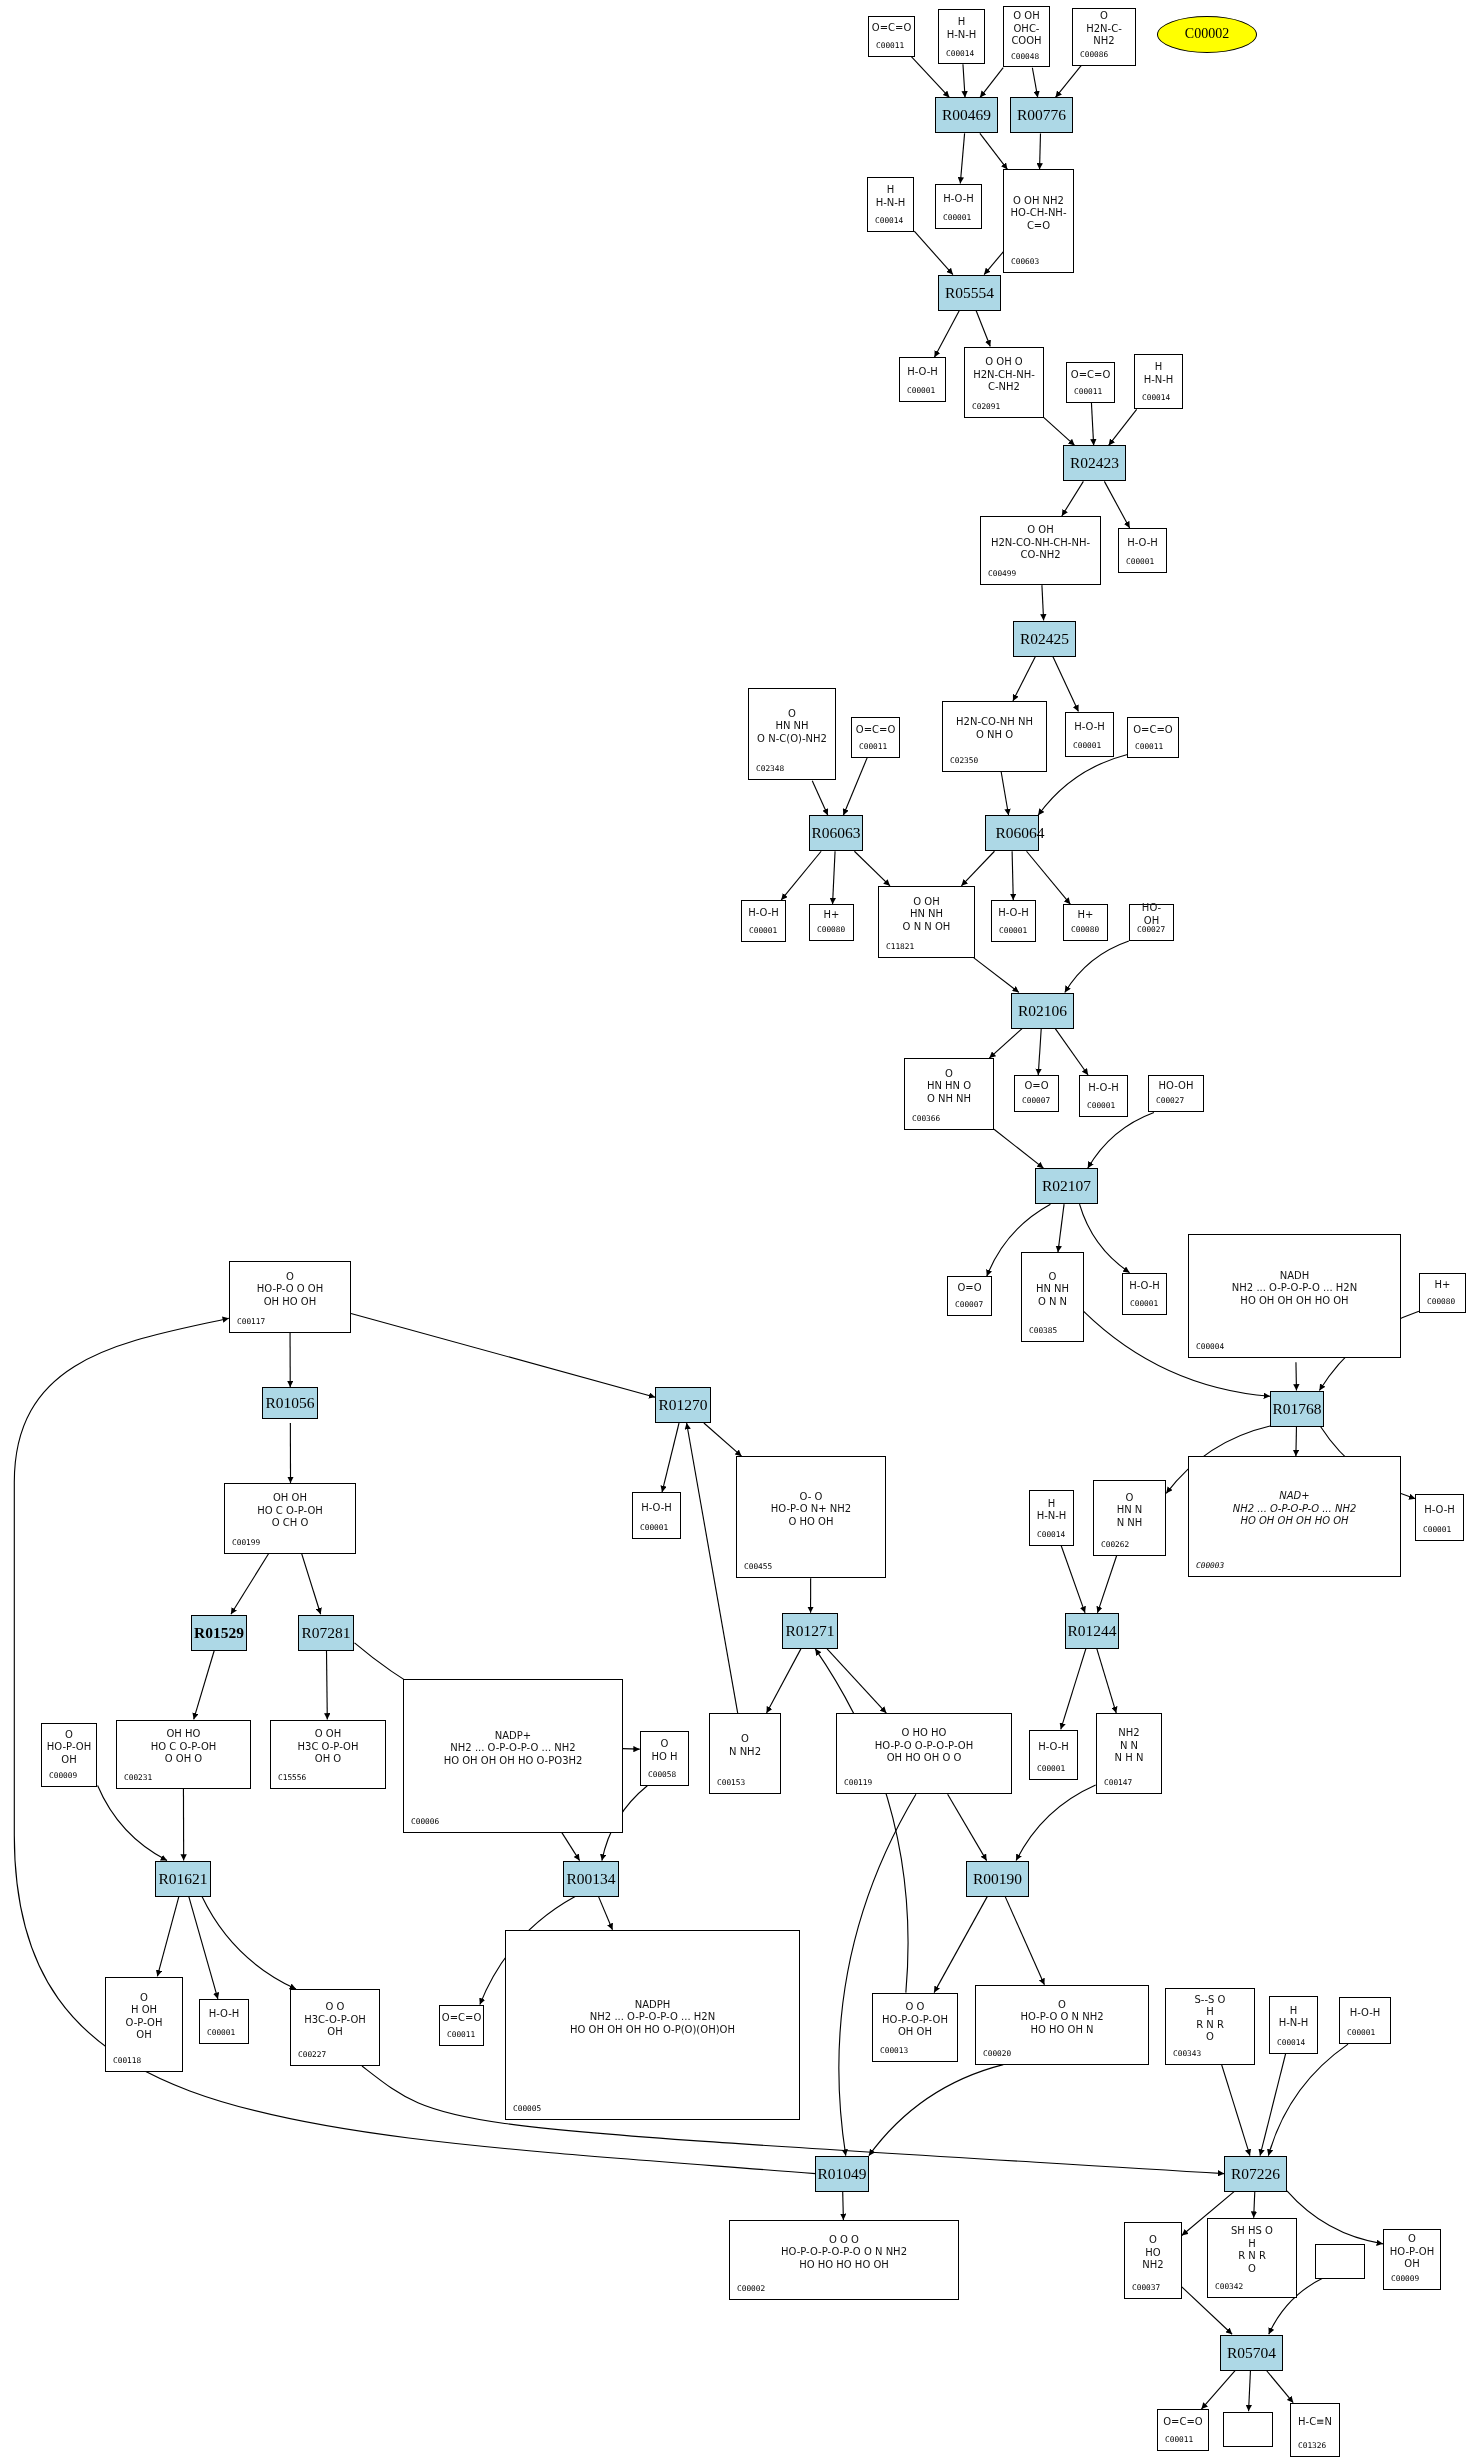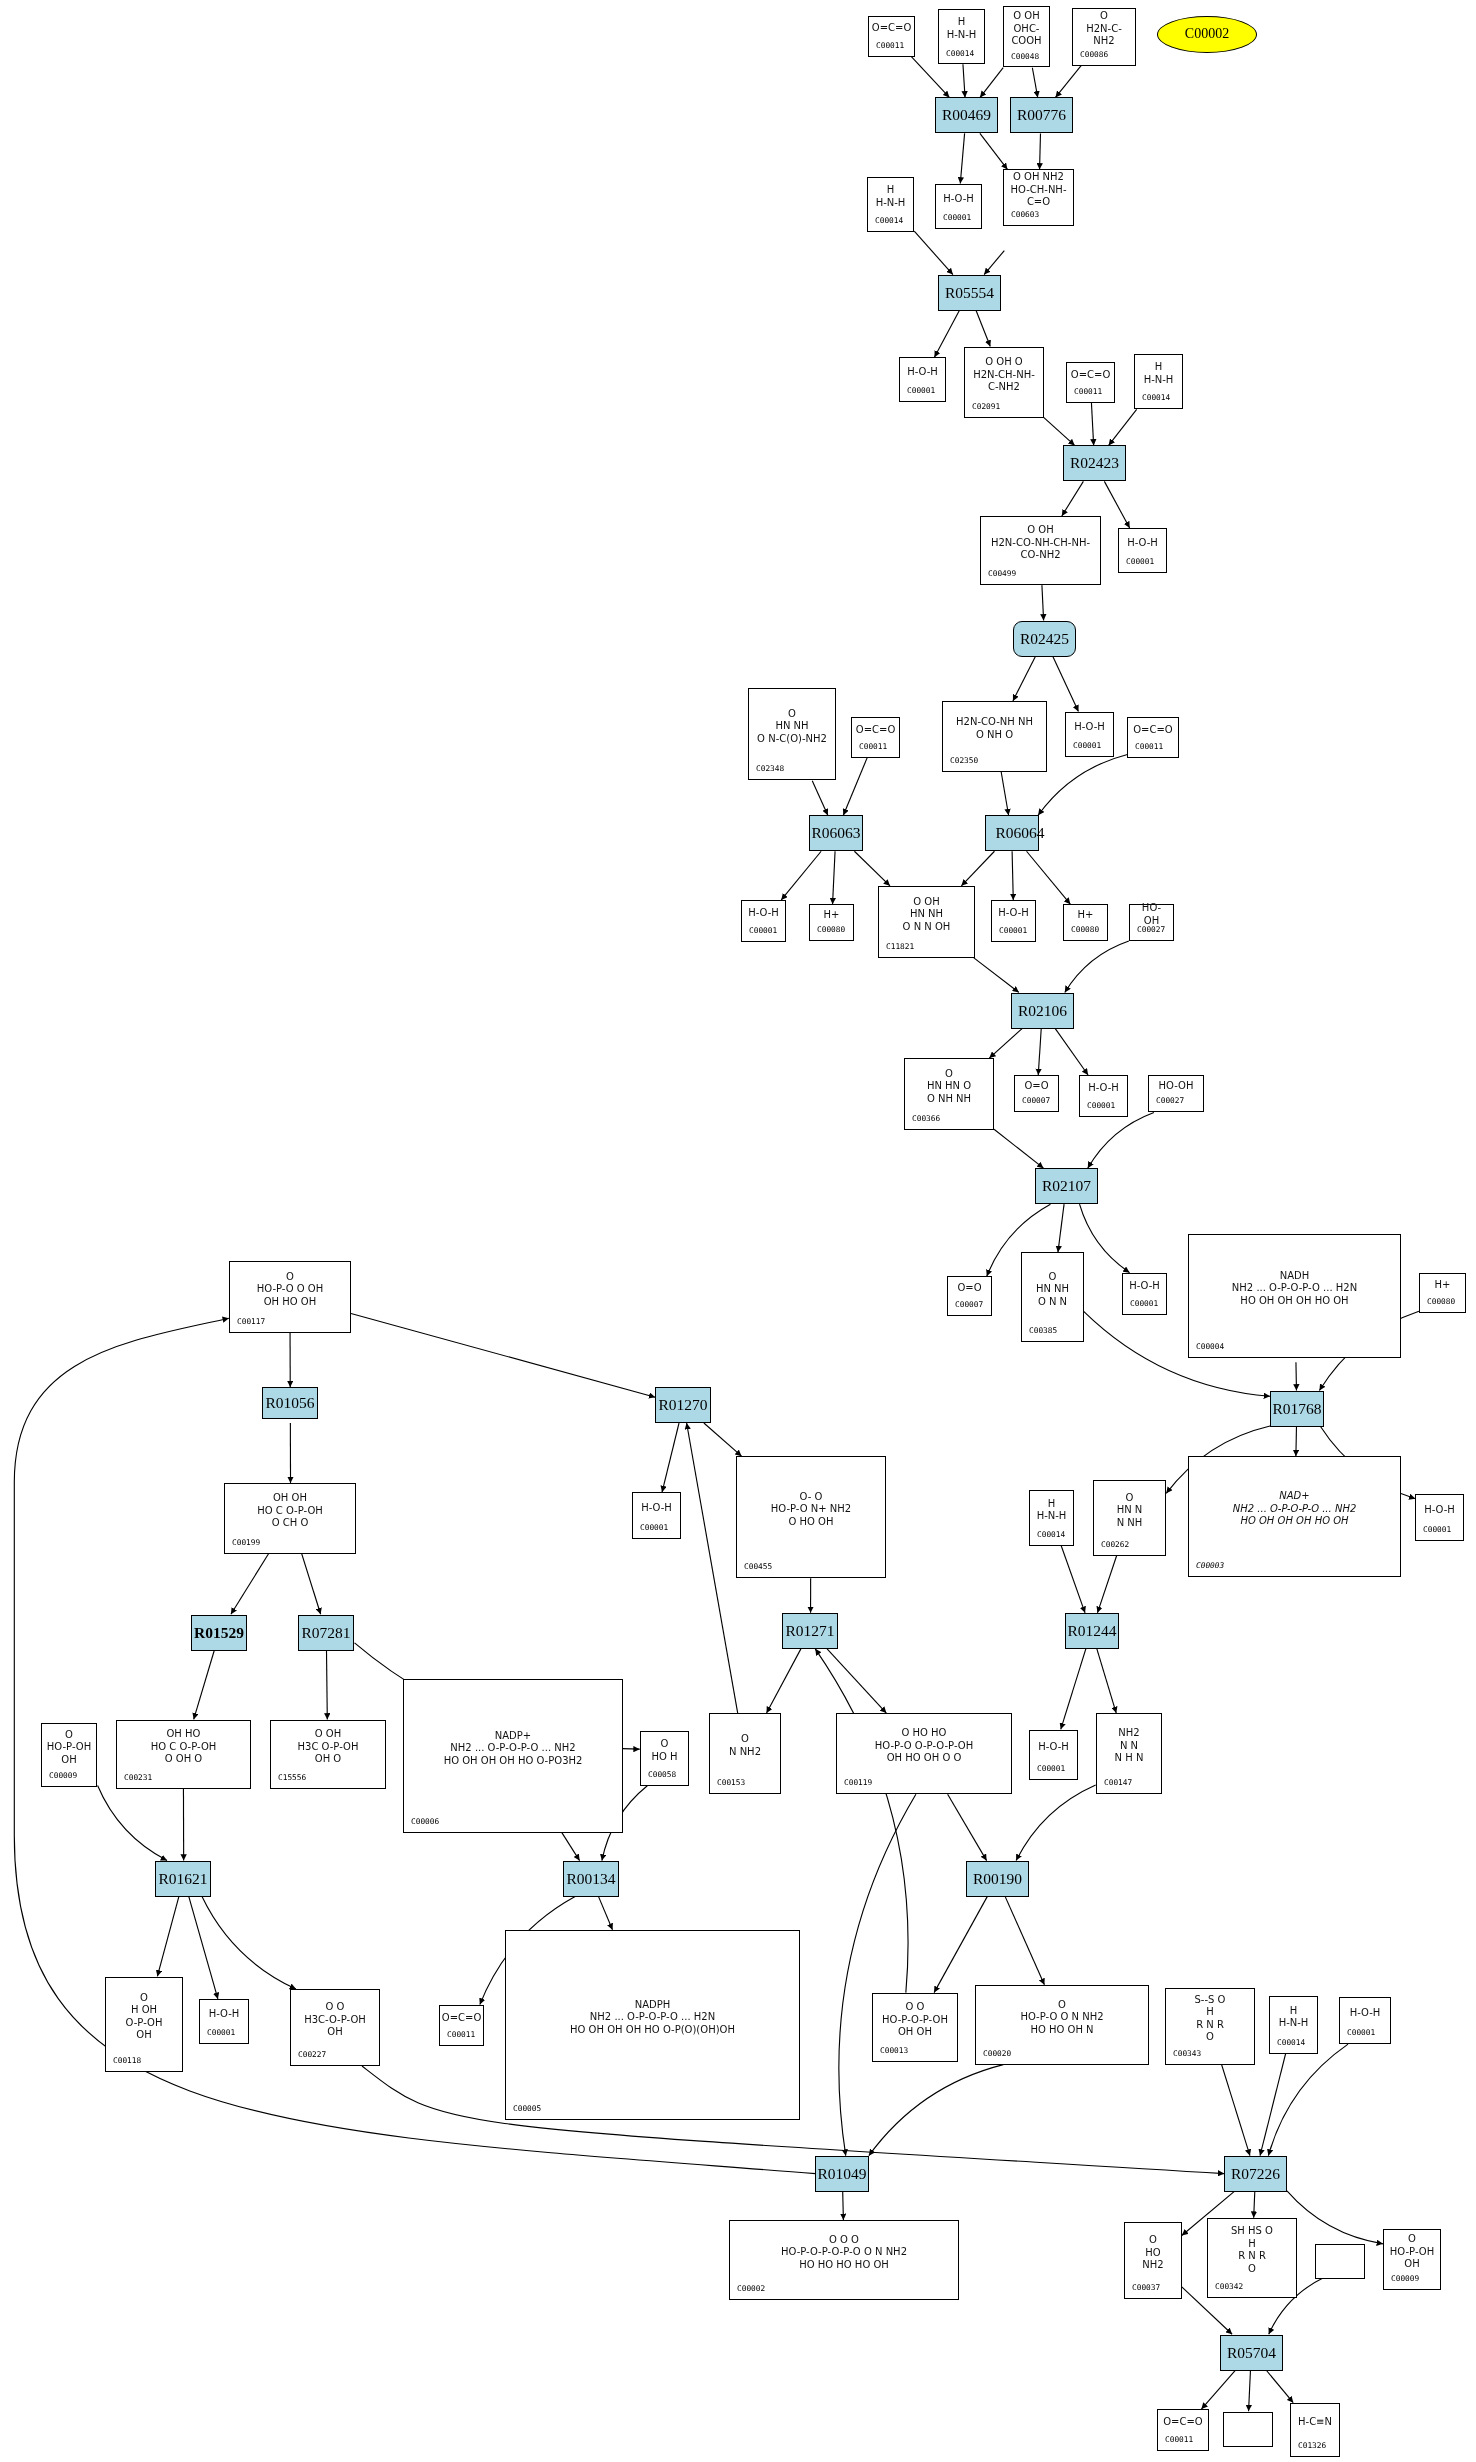--- a/index.html
+++ b/index.html
@@ -118,21 +118,21 @@
     <path d="M1750.1153846153845,3358 L1701.8348416289593,3413" fill="none" stroke="#000000" stroke-width="1.6" marker-end="url(#arr)"></path>
     <path d="M1771.3194444444443,3358 L1768.6342592592594,3416" fill="none" stroke="#000000" stroke-width="1.6" marker-end="url(#arr)"></path>
     <path d="M1793.6917808219177,3358 L1831.920091324201,3404" fill="none" stroke="#000000" stroke-width="1.6" marker-end="url(#arr)"></path>
   </svg>
 
 <div id="graph">
     <div class="node rxn" style="left: 935px; top: 97px; width: 63px; height: 36px;">R00469</div>
     <div class="node rxn" style="left: 1010px; top: 97px; width: 63px; height: 36px;">R00776</div>
     <div class="node rxn" style="left: 938px; top: 275px; width: 63px; height: 36px;">R05554</div>
     <div class="node rxn" style="left: 1063px; top: 445px; width: 63px; height: 36px;">R02423</div>
-    <div class="node rxn" style="left: 1013px; top: 621px; width: 63px; height: 36px; border-radius: 9px;">R02425</div>
+    <div class="node rxn" style="left: 1013px; top: 621px; width: 63px; height: 36px;">R02425</div>
     <div class="node rxn" style="left: 809px; top: 815px; width: 54px; height: 36px;">R06063</div>
     <div class="node rxn" style="left: 985px; top: 815px; width: 54px; height: 36px; padding-left: 16px;">R06064</div>
     <div class="node rxn" style="left: 1011px; top: 993px; width: 63px; height: 36px;">R02106</div>
     <div class="node rxn" style="left: 1035px; top: 1168px; width: 63px; height: 36px;">R02107</div>
     <div class="node rxn" style="left: 1270px; top: 1391px; width: 54px; height: 36px;">R01768</div>
     <div class="node rxn" style="left: 262px; top: 1387px; width: 56px; height: 32px;">R01056</div>
     <div class="node rxn" style="left: 655px; top: 1387px; width: 56px; height: 36px;">R01270</div>
     <div class="node rxn" style="left: 191px; top: 1615px; width: 56px; height: 36px; font-weight: bold;">R01529</div>
     <div class="node rxn" style="left: 298px; top: 1615px; width: 56px; height: 36px;">R07281</div>
     <div class="node rxn" style="left: 782px; top: 1613px; width: 56px; height: 36px;">R01271</div>
@@ -164,21 +164,21 @@
     </div>
     <div class="node cpd" style="left: 867px; top: 177px; width: 47px; height: 55px;">
       <div class="struct">H
 H-N-H</div>
       <div class="cid">C00014</div>
     </div>
     <div class="node cpd" style="left: 935px; top: 184px; width: 47px; height: 45px;">
       <div class="struct">H-O-H</div>
       <div class="cid">C00001</div>
     </div>
-    <div class="node cpd" style="left: 1003px; top: 169px; width: 71px; height: 57px;">
+    <div class="node cpd" style="left: 1003px; top: 169px; width: 71px; height: 104px;">
       <div class="struct">O  OH    NH2
 HO-CH-NH-C=O</div>
       <div class="cid">C00603</div>
     </div>
     <div class="node cpd" style="left: 899px; top: 357px; width: 47px; height: 45px;">
       <div class="struct">H-O-H</div>
       <div class="cid">C00001</div>
     </div>
     <div class="node cpd" style="left: 964px; top: 347px; width: 80px; height: 71px;">
       <div class="struct">O  OH    O

